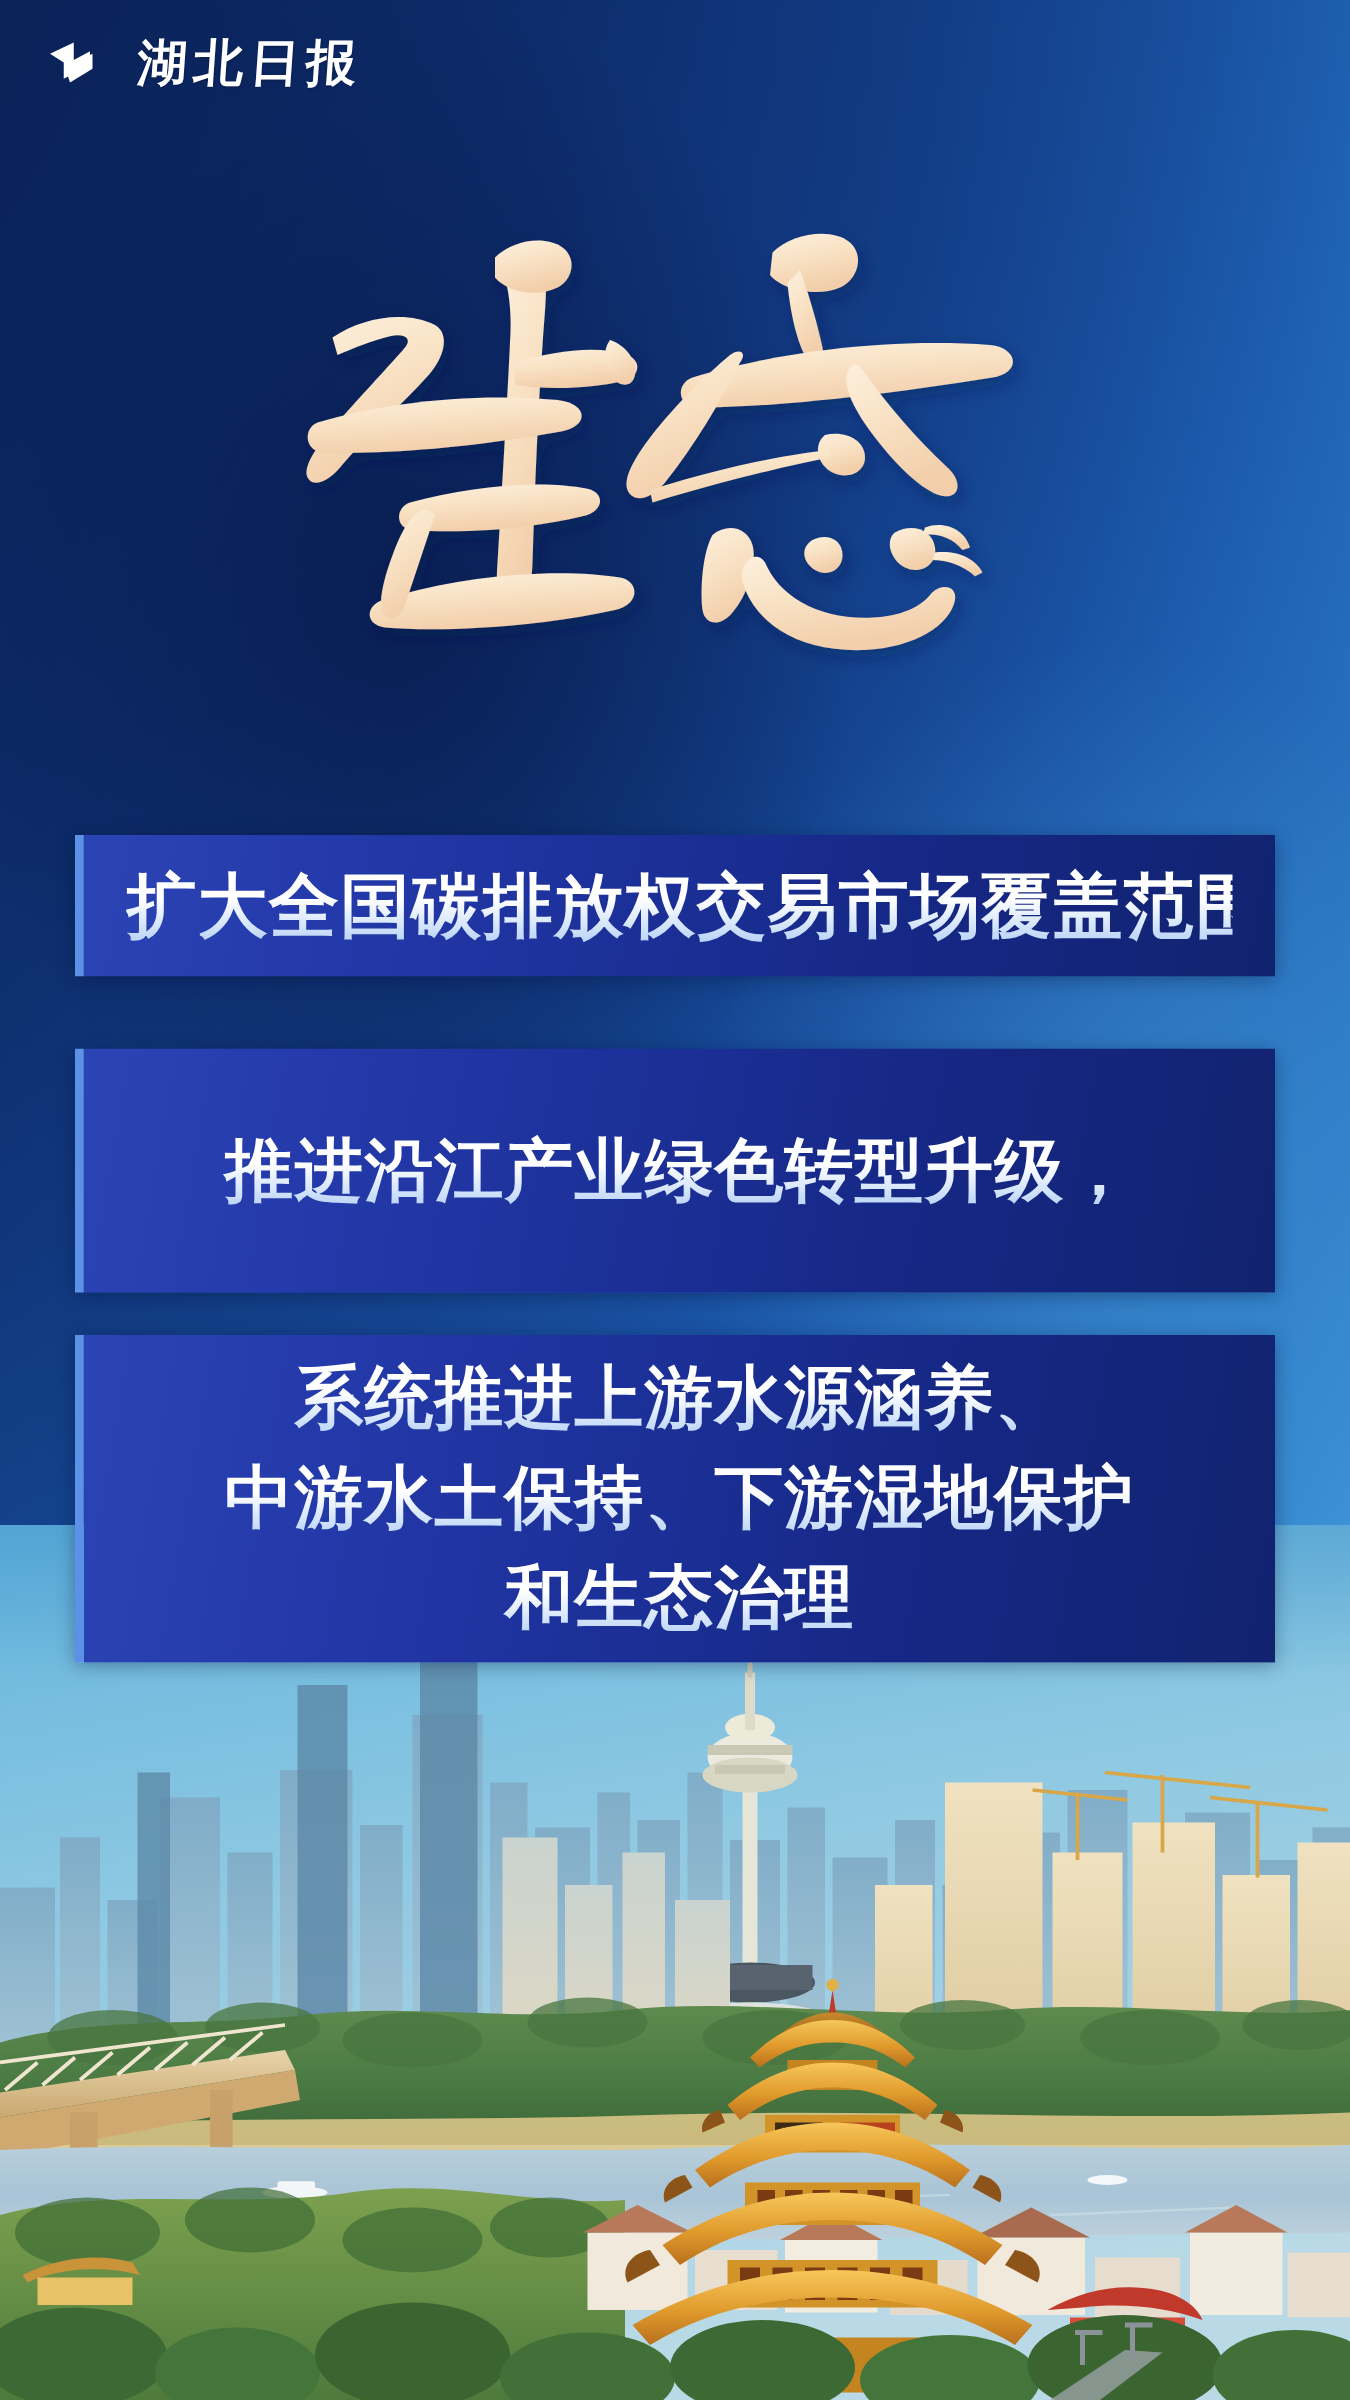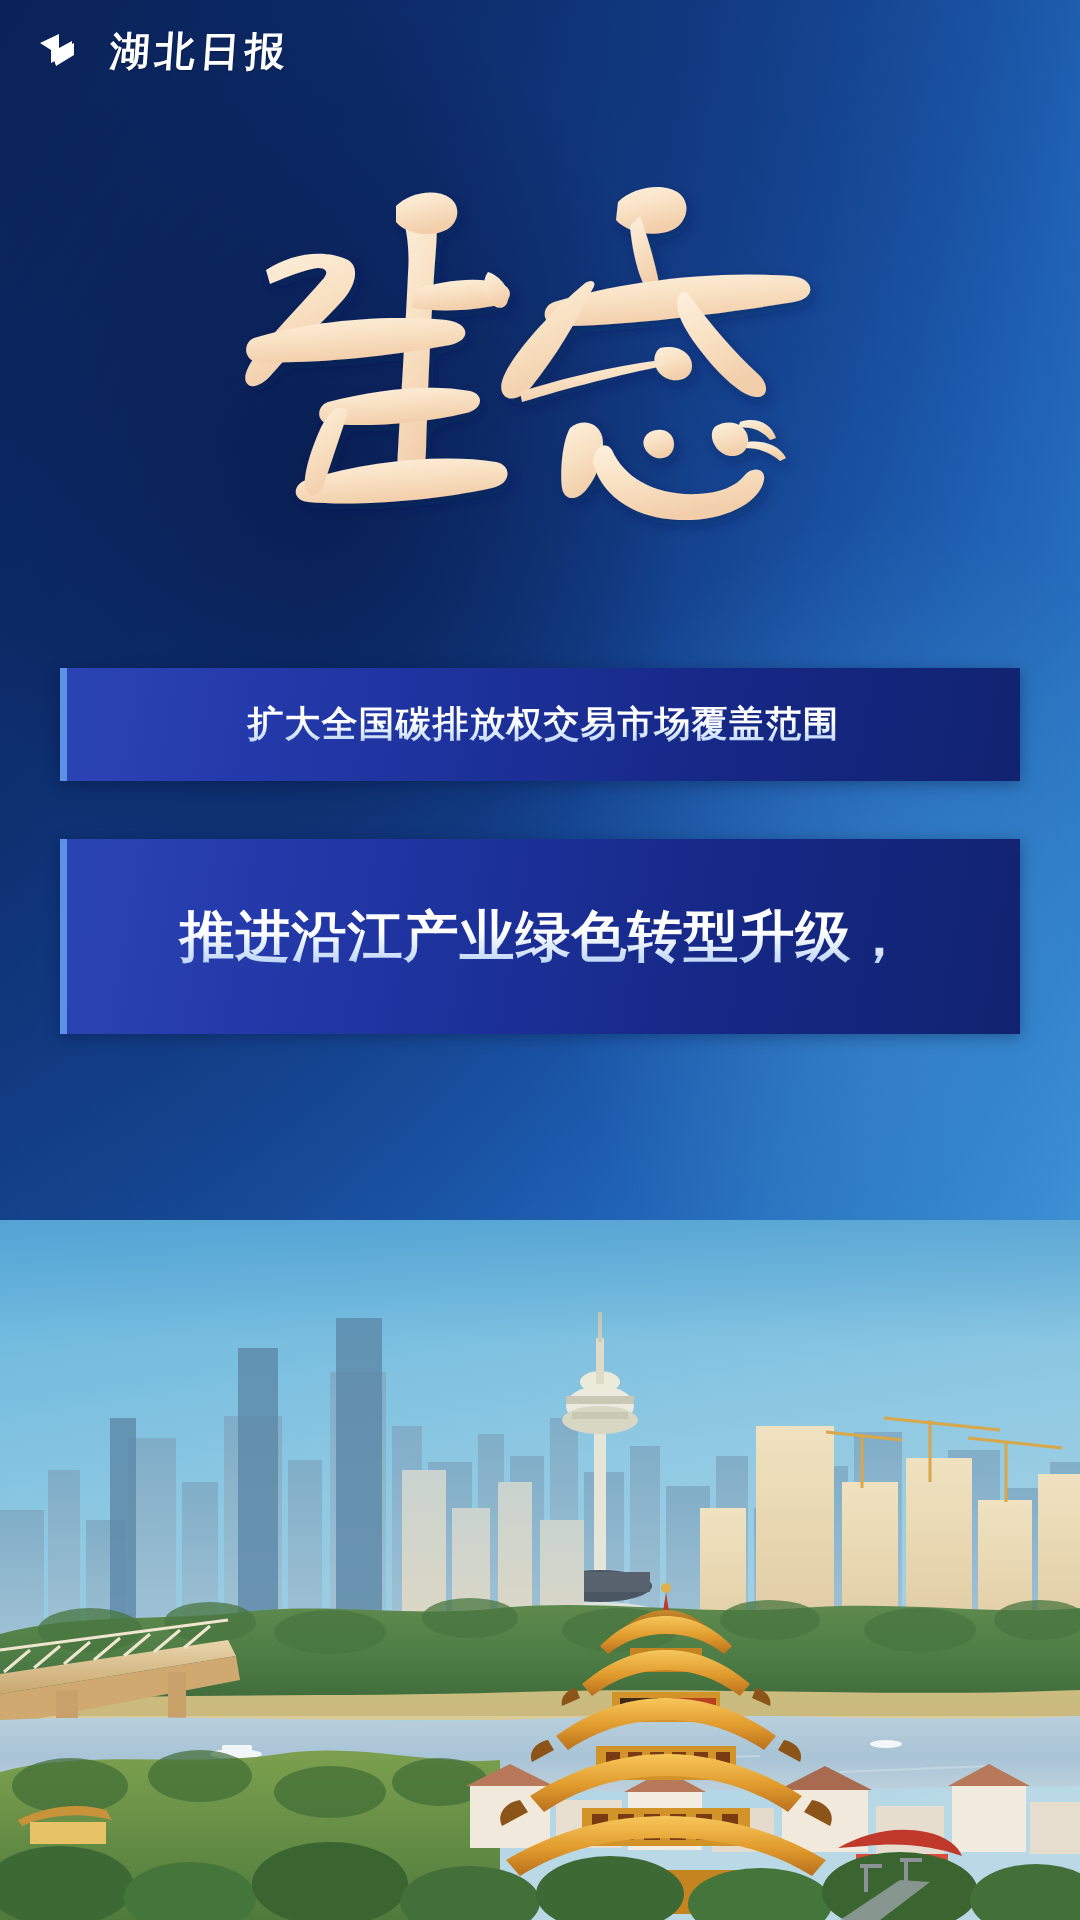--- a/index.html
+++ b/index.html
@@ -93,21 +93,21 @@
     -webkit-background-clip:text;
     background-clip:text;
     color:transparent;
     -webkit-text-fill-color:transparent;
     text-shadow:none;
     white-space:nowrap;
   }
   .banner-line + .banner-line{ margin-top:6px; }
 
   #banner-1{ height:113px; margin-bottom:58px; }
-  #banner-1 .banner-line{ font-size:36px; }
+  #banner-1 .banner-line{ font-size:56px; }
   #banner-2{ height:195px; margin-bottom:34px; }
   #banner-3{ height:262px; }
 
   
   .city{
     position:absolute; left:0; bottom:0;
     width:1080px; height:700px;
     overflow:hidden;
     z-index:10;
   }
@@ -234,20 +234,27 @@
         <div class="banner-line">扩大全国碳排放权交易市场覆盖范围</div>
       </div>
     </div>
 
     <div class="banner" id="banner-2">
       <div class="banner-inner">
         <div class="banner-line">推进沿江产业绿色转型升级，</div>
       </div>
     </div>
 
+    <div class="banner" id="banner-3">
+      <div class="banner-inner">
+        <div class="banner-line">系统推进上游水源涵养、</div>
+        <div class="banner-line">中游水土保持、下游湿地保护</div>
+        <div class="banner-line">和生态治理</div>
+      </div>
+    </div>
 
   </div>
 
   <div class="city">
     <svg viewBox="0 0 1080 700" preserveAspectRatio="none">
       <defs>
         <linearGradient id="sky" x1="0" y1="0" x2="0.25" y2="1">
           <stop offset="0%" stop-color="#63b4dd"></stop>
           <stop offset="45%" stop-color="#8fc9e2"></stop>
           <stop offset="100%" stop-color="#b9d9e6"></stop>

